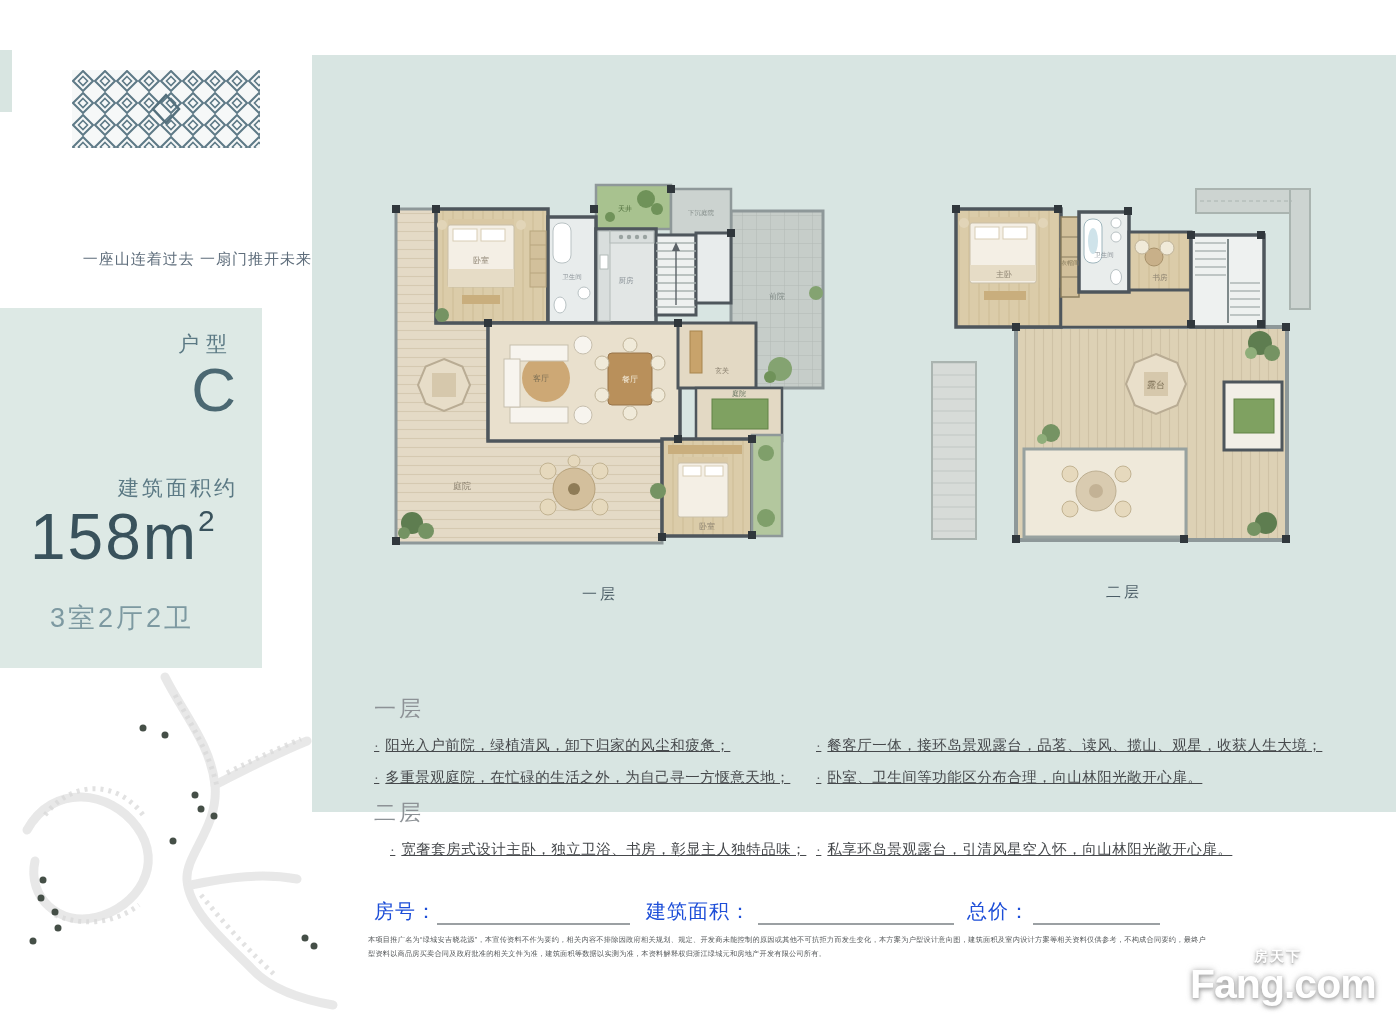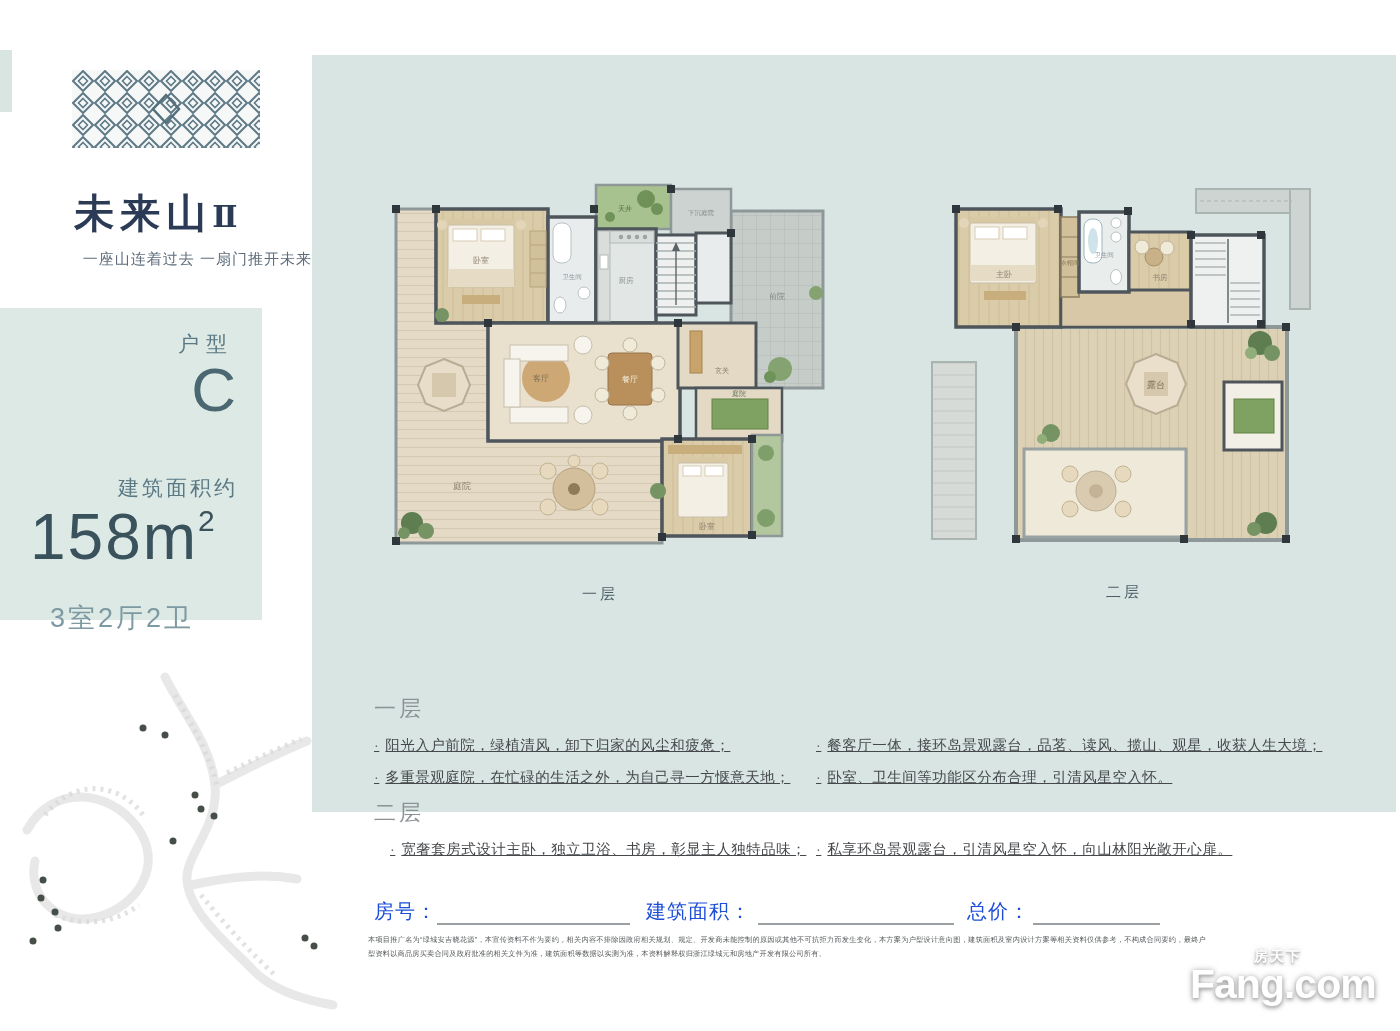--- a/index.html
+++ b/index.html
@@ -10,21 +10,21 @@
   
   .accent-strip{left:0;top:50px;width:12px;height:62px;background:#d8e5e1;}
   .logo-pattern{left:72px;top:70px;width:188px;height:78px;}
   .brand-name{left:0;top:186px;width:312px;text-align:center;
               font-family:"DejaVu Serif",serif;font-weight:700;font-size:40px;
               letter-spacing:6px;color:#2c3b55;}
   .brand-name .suffix{font-size:30px;letter-spacing:0;}
   .brand-tagline{left:0;top:250px;width:312px;text-align:right;font-size:15px;
                  letter-spacing:1px;color:#5f6e7c;}
 
-  .spec-panel{left:0;top:308px;width:262px;height:312px;background:#dde9e5;}
+  .spec-panel{left:0;top:308px;width:262px;height:360px;background:#dde9e5;}
   .unit-type-label{right:28px;top:22px;font-size:21px;letter-spacing:7px;color:#5b7984;}
   .unit-type-value{right:26px;top:46px;font-size:62px;font-weight:100;color:#4b6872;}
   .unit-area-label{right:24px;top:166px;font-size:21px;letter-spacing:3px;color:#5b7984;}
   .unit-area-value{left:30px;top:192px;font-size:64px;font-weight:100;color:#39525c;letter-spacing:2px;}
   .unit-area-value sup{font-size:30px;vertical-align:28px;letter-spacing:0;}
   .unit-rooms{left:50px;top:292px;font-size:27px;font-weight:400;letter-spacing:3px;color:#7d99a1;}
 
   
   .plan-panel{left:312px;top:55px;width:1084px;height:757px;background:#d8e5e2;}
   .plan1{left:66px;top:118px;}
@@ -82,21 +82,20 @@
       <pattern id="fret" width="22" height="22" patternUnits="userSpaceOnUse">
         <rect width="22" height="22" fill="#f6f8f8"></rect>
         <path d="M11,1 L21,11 L11,21 L1,11 Z" fill="none" stroke="#5e7a87" stroke-width="2"></path>
         <path d="M11,6.5 L15.5,11 L11,15.5 L6.5,11 Z" fill="none" stroke="#5e7a87" stroke-width="1.6"></path>
       </pattern>
     </defs>
     <rect x="0" y="0" width="188" height="78" fill="url(#fret)"></rect>
     <path d="M94,25 L107,39 L94,53 L81,39 Z" fill="none" stroke="#54707d" stroke-width="2.5"></path>
   </svg>
 
-  <div class="abs brand-name"><span>未来山</span><span class="suffix">Ⅱ</span></div>
   <div class="abs brand-tagline">一座山连着过去 一扇门推开未来</div>
 
   <div class="abs spec-panel">
     <div class="abs unit-type-label">户型</div>
     <div class="abs unit-type-value">C</div>
     <div class="abs unit-area-label">建筑面积约</div>
     <div class="abs unit-area-value"><span>158m</span><sup>2</sup></div>
     <div class="abs unit-rooms">3室2厅2卫</div>
   </div>
 
@@ -412,21 +411,21 @@
     </g>
   </svg>
 
   <div class="abs feat-title f1t">一层</div>
   <ul class="abs bullets b1l">
     <li><span class="dot">·</span><span>阳光入户前院，绿植清风，卸下归家的风尘和疲惫；</span></li>
     <li><span class="dot">·</span><span>多重景观庭院，在忙碌的生活之外，为自己寻一方惬意天地；</span></li>
   </ul>
   <ul class="abs bullets b1r">
     <li><span class="dot">·</span><span>餐客厅一体，接环岛景观露台，品茗、读风、揽山、观星，收获人生大境；</span></li>
-    <li><span class="dot">·</span><span>卧室、卫生间等功能区分布合理，引清风星空入怀。</span></li>
+    <li><span class="dot">·</span><span>卧室、卫生间等功能区分布合理，向山林阳光敞开心扉。</span></li>
   </ul>
 
   <div class="abs feat-title f2t">二层</div>
   <ul class="abs bullets b2l">
     <li><span class="dot">·</span><span>宽奢套房式设计主卧，独立卫浴、书房，彰显主人独特品味；</span></li>
   </ul>
   <ul class="abs bullets b2r">
     <li><span class="dot">·</span><span>私享环岛景观露台，引清风星空入怀，向山林阳光敞开心扉。</span></li>
   </ul>
 

